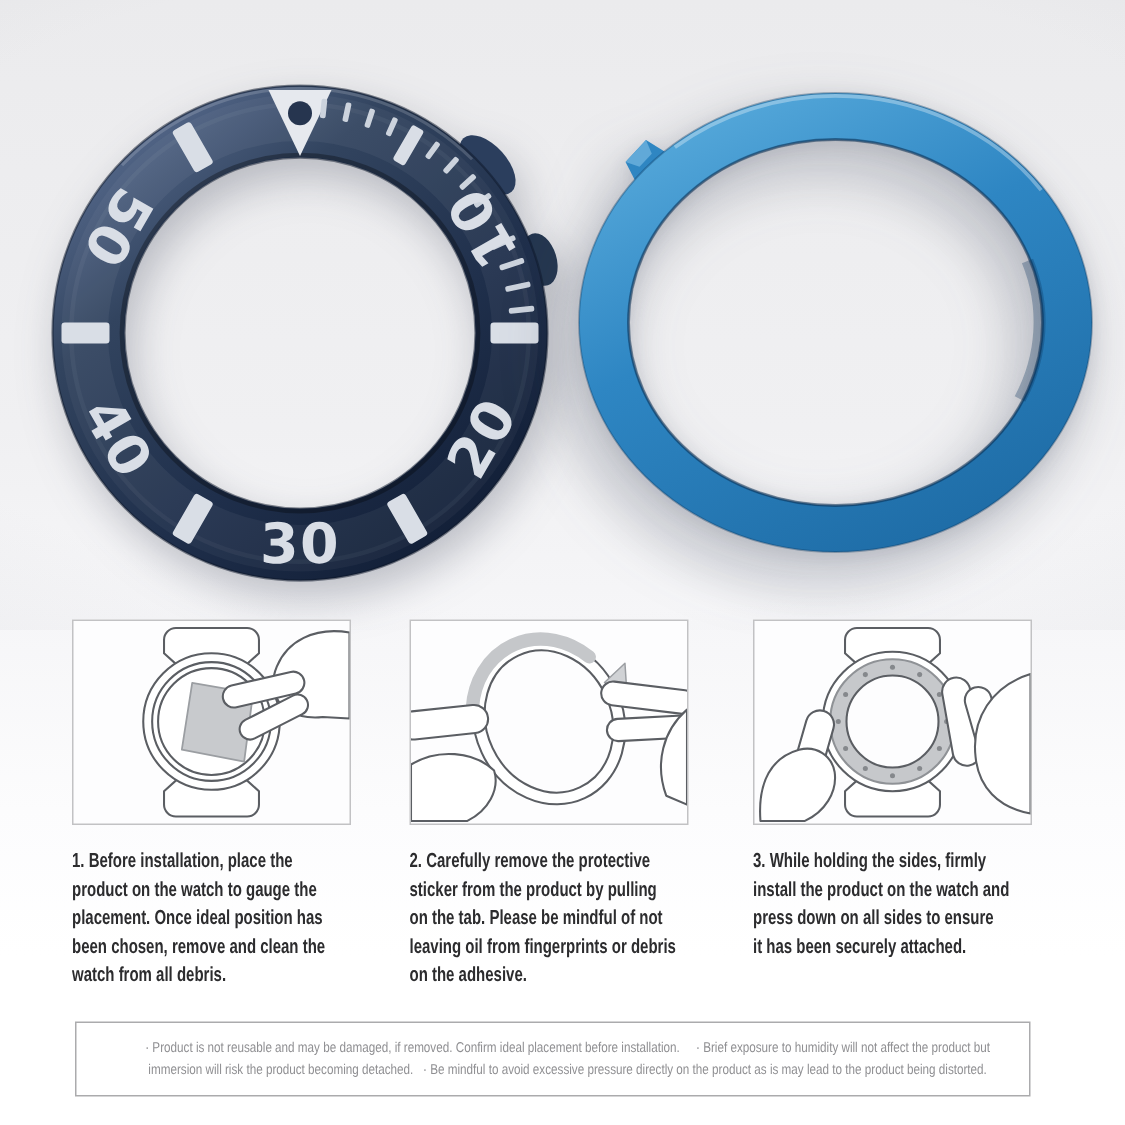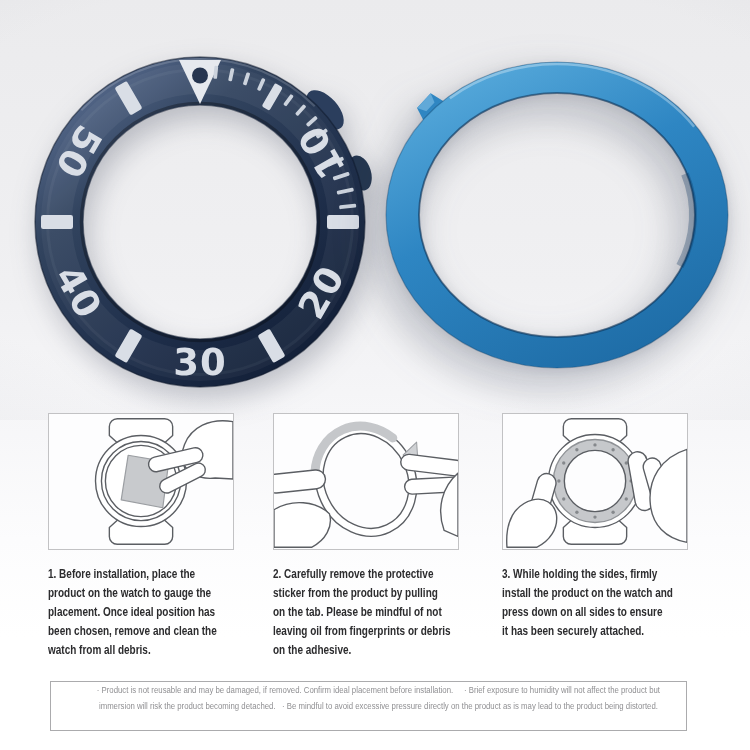--- a/index.html
+++ b/index.html
@@ -14,21 +14,21 @@
     filter:drop-shadow(-10px 16px 20px rgba(55,65,85,.30)) drop-shadow(0 4px 6px rgba(55,65,85,.16));}
   .panel{position:absolute;top:413px;width:186px;height:137px;border:1px solid #c2c2c4;
     background:#fdfdfe;box-sizing:border-box;}
   .p1{left:48px}.p2{left:273px}.p3{left:502px}
   .panel svg{display:block;width:100%;height:100%;}
   .step-text{position:absolute;top:564px;transform:scaleX(.74);transform-origin:left top;
     font-size:13.5px;font-weight:bold;color:#2c2c2e;line-height:19px;letter-spacing:0;}
   .step-text div{white-space:nowrap;}
   .t1{left:48px}.t2{left:273px}.t3{left:502px}
   .disclaimer{position:absolute;left:50px;top:681px;width:637px;height:50px;border:1px solid #ababad;
-    box-sizing:border-box;display:flex;justify-content:center;background:rgba(255,255,255,.4);padding-left:20px;}
+    box-sizing:border-box;display:flex;align-items:center;justify-content:center;background:rgba(255,255,255,.4);padding-left:20px;}
   .disclaimer-inner{transform:scaleX(.82);transform-origin:center;color:#8f8f92;font-size:9.5px;
     line-height:15.5px;text-align:center;}
   .disclaimer-inner div{white-space:nowrap;}
   .bznum{font-family:"DejaVu Sans",sans-serif;font-weight:bold;font-size:37px;fill:#d9dee6;letter-spacing:1px;}
   .sketch{stroke:#5b5e63;stroke-width:1.4;fill:#fff;stroke-linejoin:round;stroke-linecap:round;}
 </style>
 </head>
 <body>
 
 <div class="stage">

